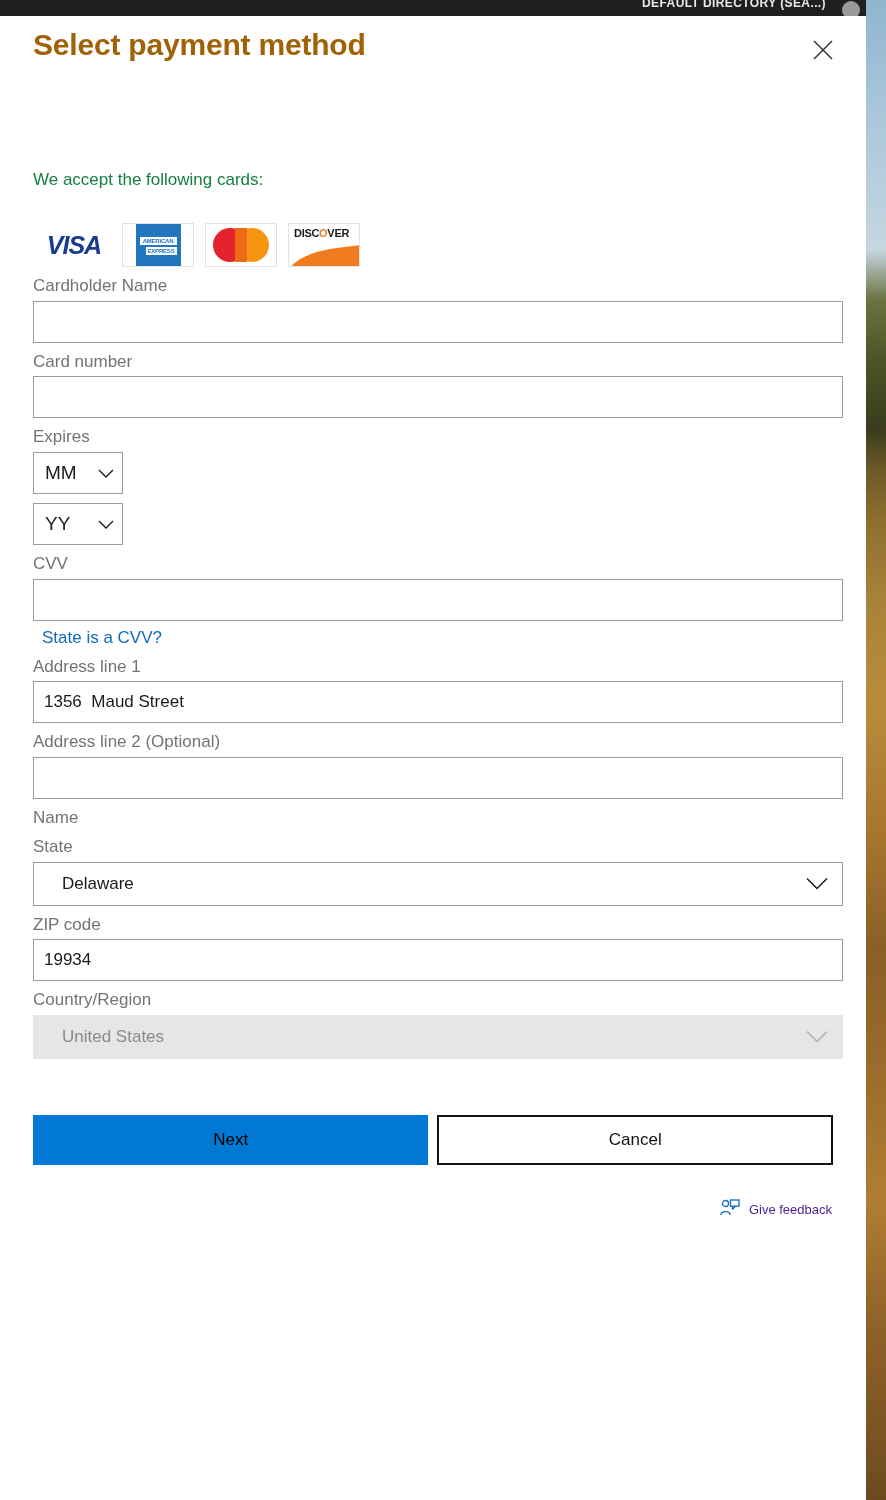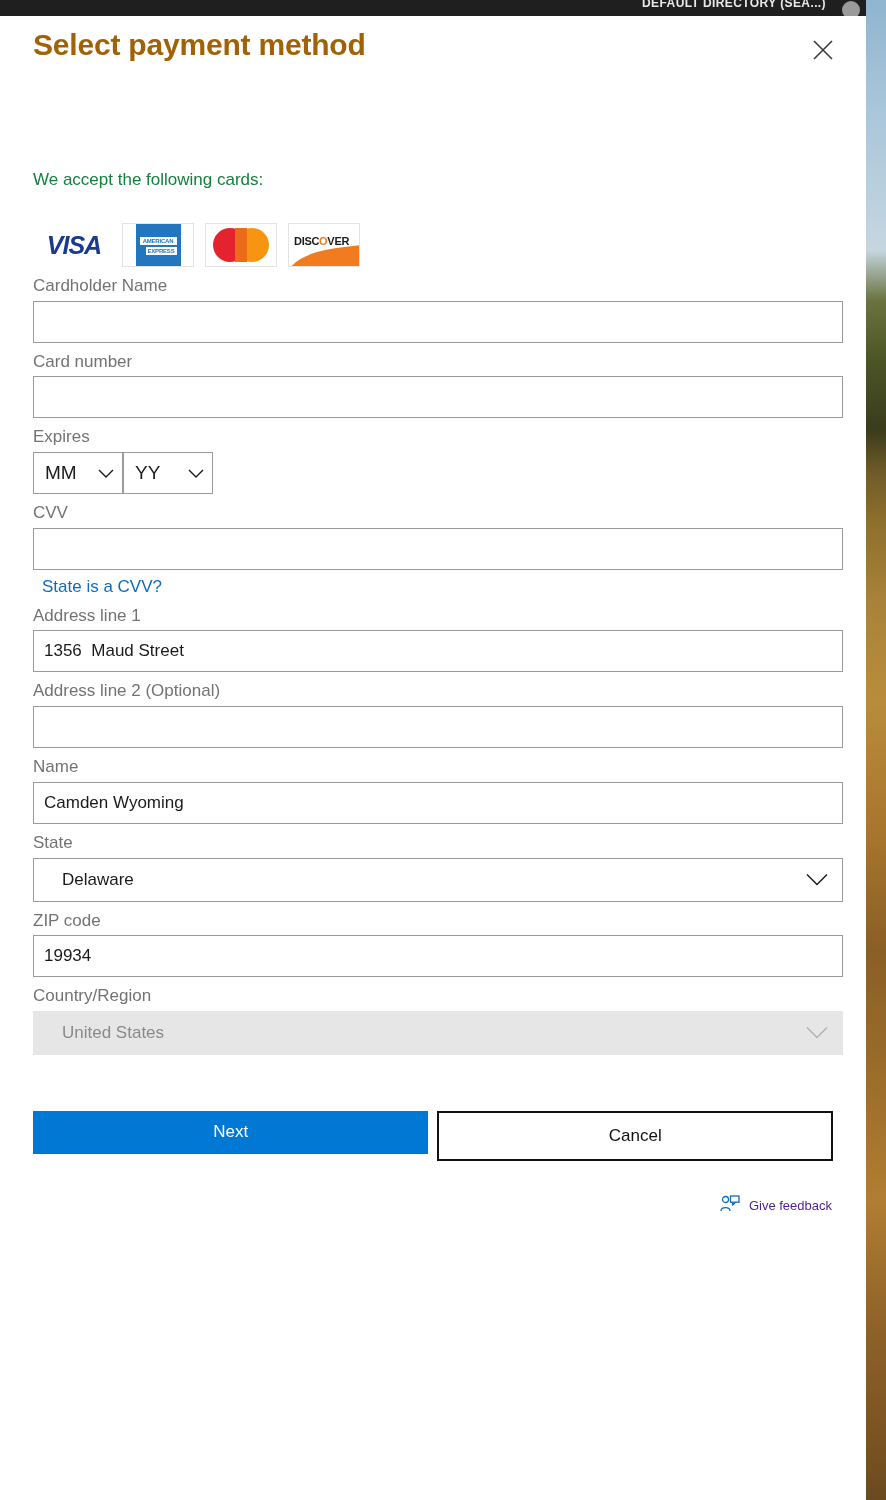--- a/index.html
+++ b/index.html
@@ -185,21 +185,21 @@
 
   
   #logo-disc .disc-inner {
     position: relative;
     width: 72px; height: 44px;
     overflow: hidden;
     background: #fff;
   }
   #logo-disc .disc-text {
     position: absolute;
-    left: 5px; top: 12px;
+    left: 5px; top: 4px;
     font-size: 11px;
     font-weight: bold;
     color: #1b1b1b;
     letter-spacing: -.3px;
   }
   #logo-disc .disc-text .o { color: #f07c1f; }
   #logo-disc .disc-swoosh {
     position: absolute;
     right: -14px; bottom: -18px;
     width: 86px; height: 36px;
@@ -226,20 +226,22 @@
     color: #1b1b1b;
     padding: 0 10px;
     font-family: "Liberation Sans", sans-serif;
     outline: none;
   }
   .text-input::placeholder { color: #8a8a8a; }
 
   
   #expires-row {
     display: flex;
+    gap: 9px;
+    flex-direction: column;
   }
   .mini-select {
     width: 90px;
     height: 42px;
     border: 1px solid #9b9b9b;
     background: #fff;
     display: flex;
     align-items: center;
     justify-content: space-between;
     padding: 0 8px 0 11px;
@@ -288,24 +290,24 @@
   }
 
   
   #actions {
     display: flex;
     gap: 9px;
     margin-top: 56px;
   }
   #next-button {
     width: 401px;
-    height: 43px;
+    height: 50px;
     background: #0078d4;
     border: none;
-    color: #ffffff;
+    color: #000000;
     font-size: 17px;
     font-family: "Liberation Sans", sans-serif;
     cursor: pointer;
   }
   #cancel-button {
     width: 401px;
     height: 50px;
     background: #ffffff;
     border: 2px solid #121212;
     color: #121212;
@@ -427,21 +429,20 @@
     
     <div class="field-label">Address line 1</div>
     <input class="text-input" type="text" value="1356  Maud Street" style="">
 
     
     <div class="field-label">Address line 2 (Optional)</div>
     <input class="text-input" type="text" value="" style="">
 
     
     <div class="field-label">Name</div>
-    <input class="text-input" type="text" value="Camden Wyoming" style="">
 
     
     <div class="field-label">State</div>
     <div class="select-control">
       <span>Delaware</span>
       <span class="chev-right">
         <svg width="22" height="13" viewBox="0 0 22 13" aria-hidden="true">
           <path d="M1 1 L11 11 L21 1" stroke="#1b1b1b" stroke-width="1.5" fill="none"></path>
         </svg>
       </span>

